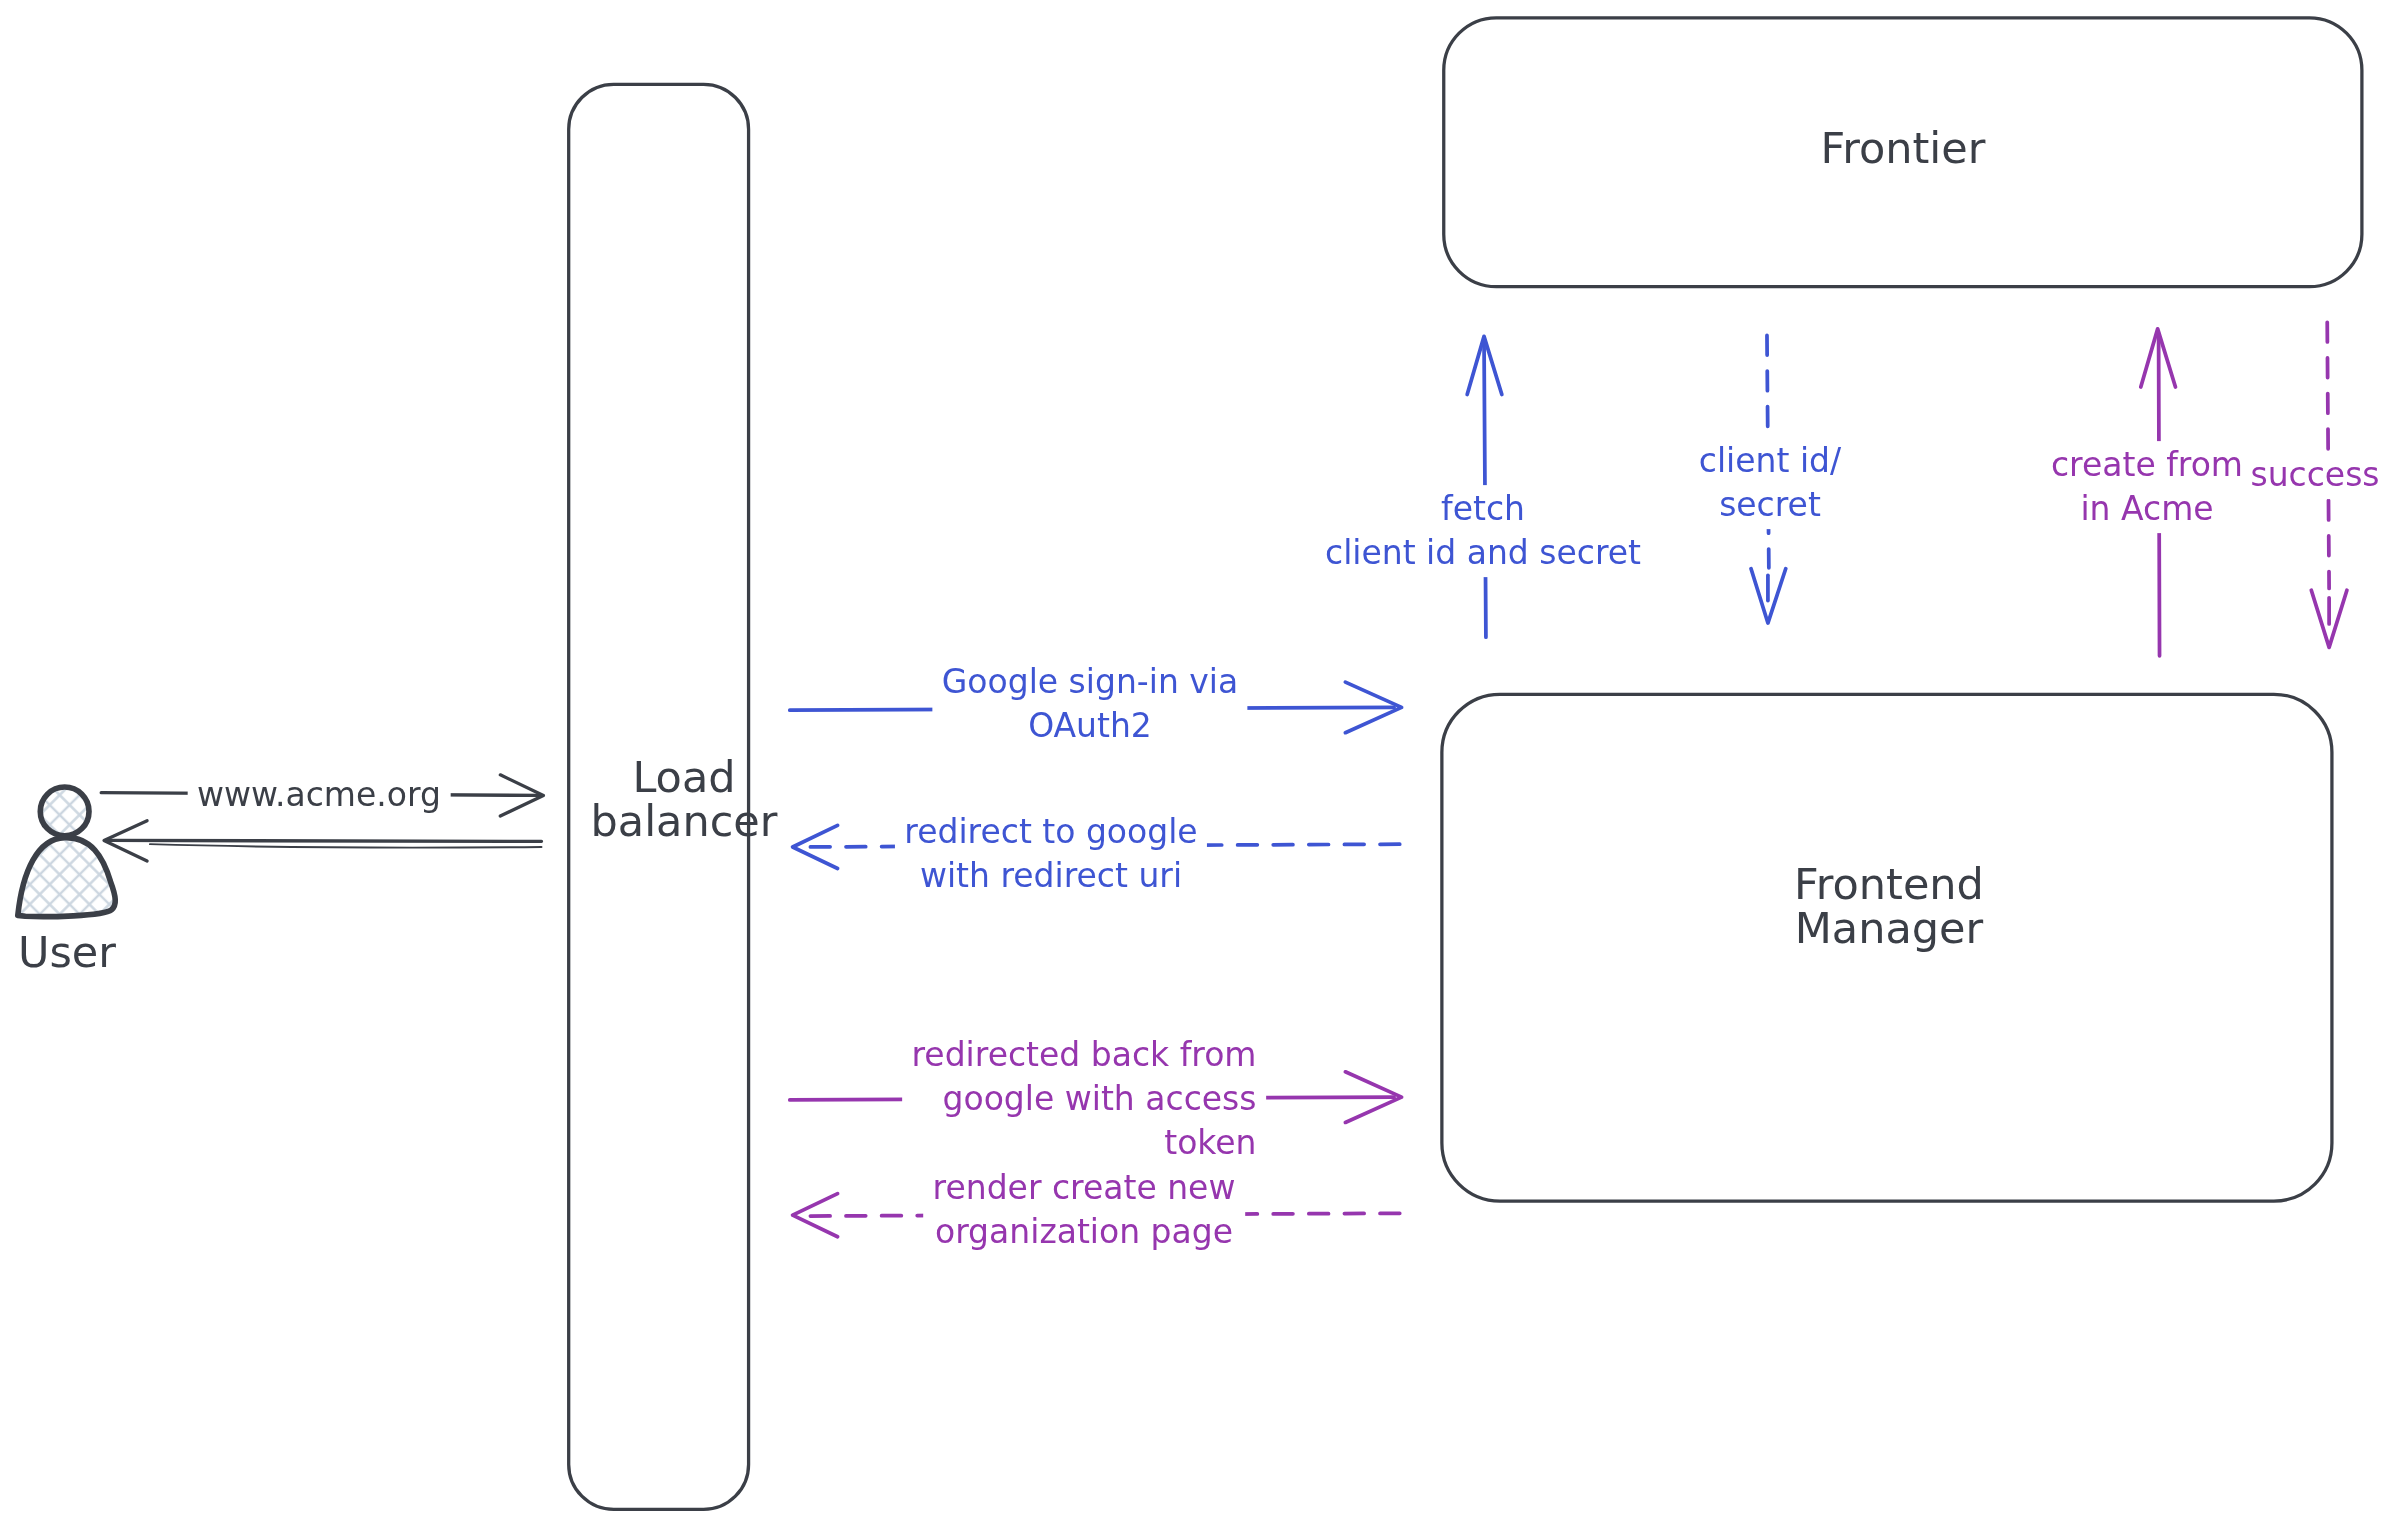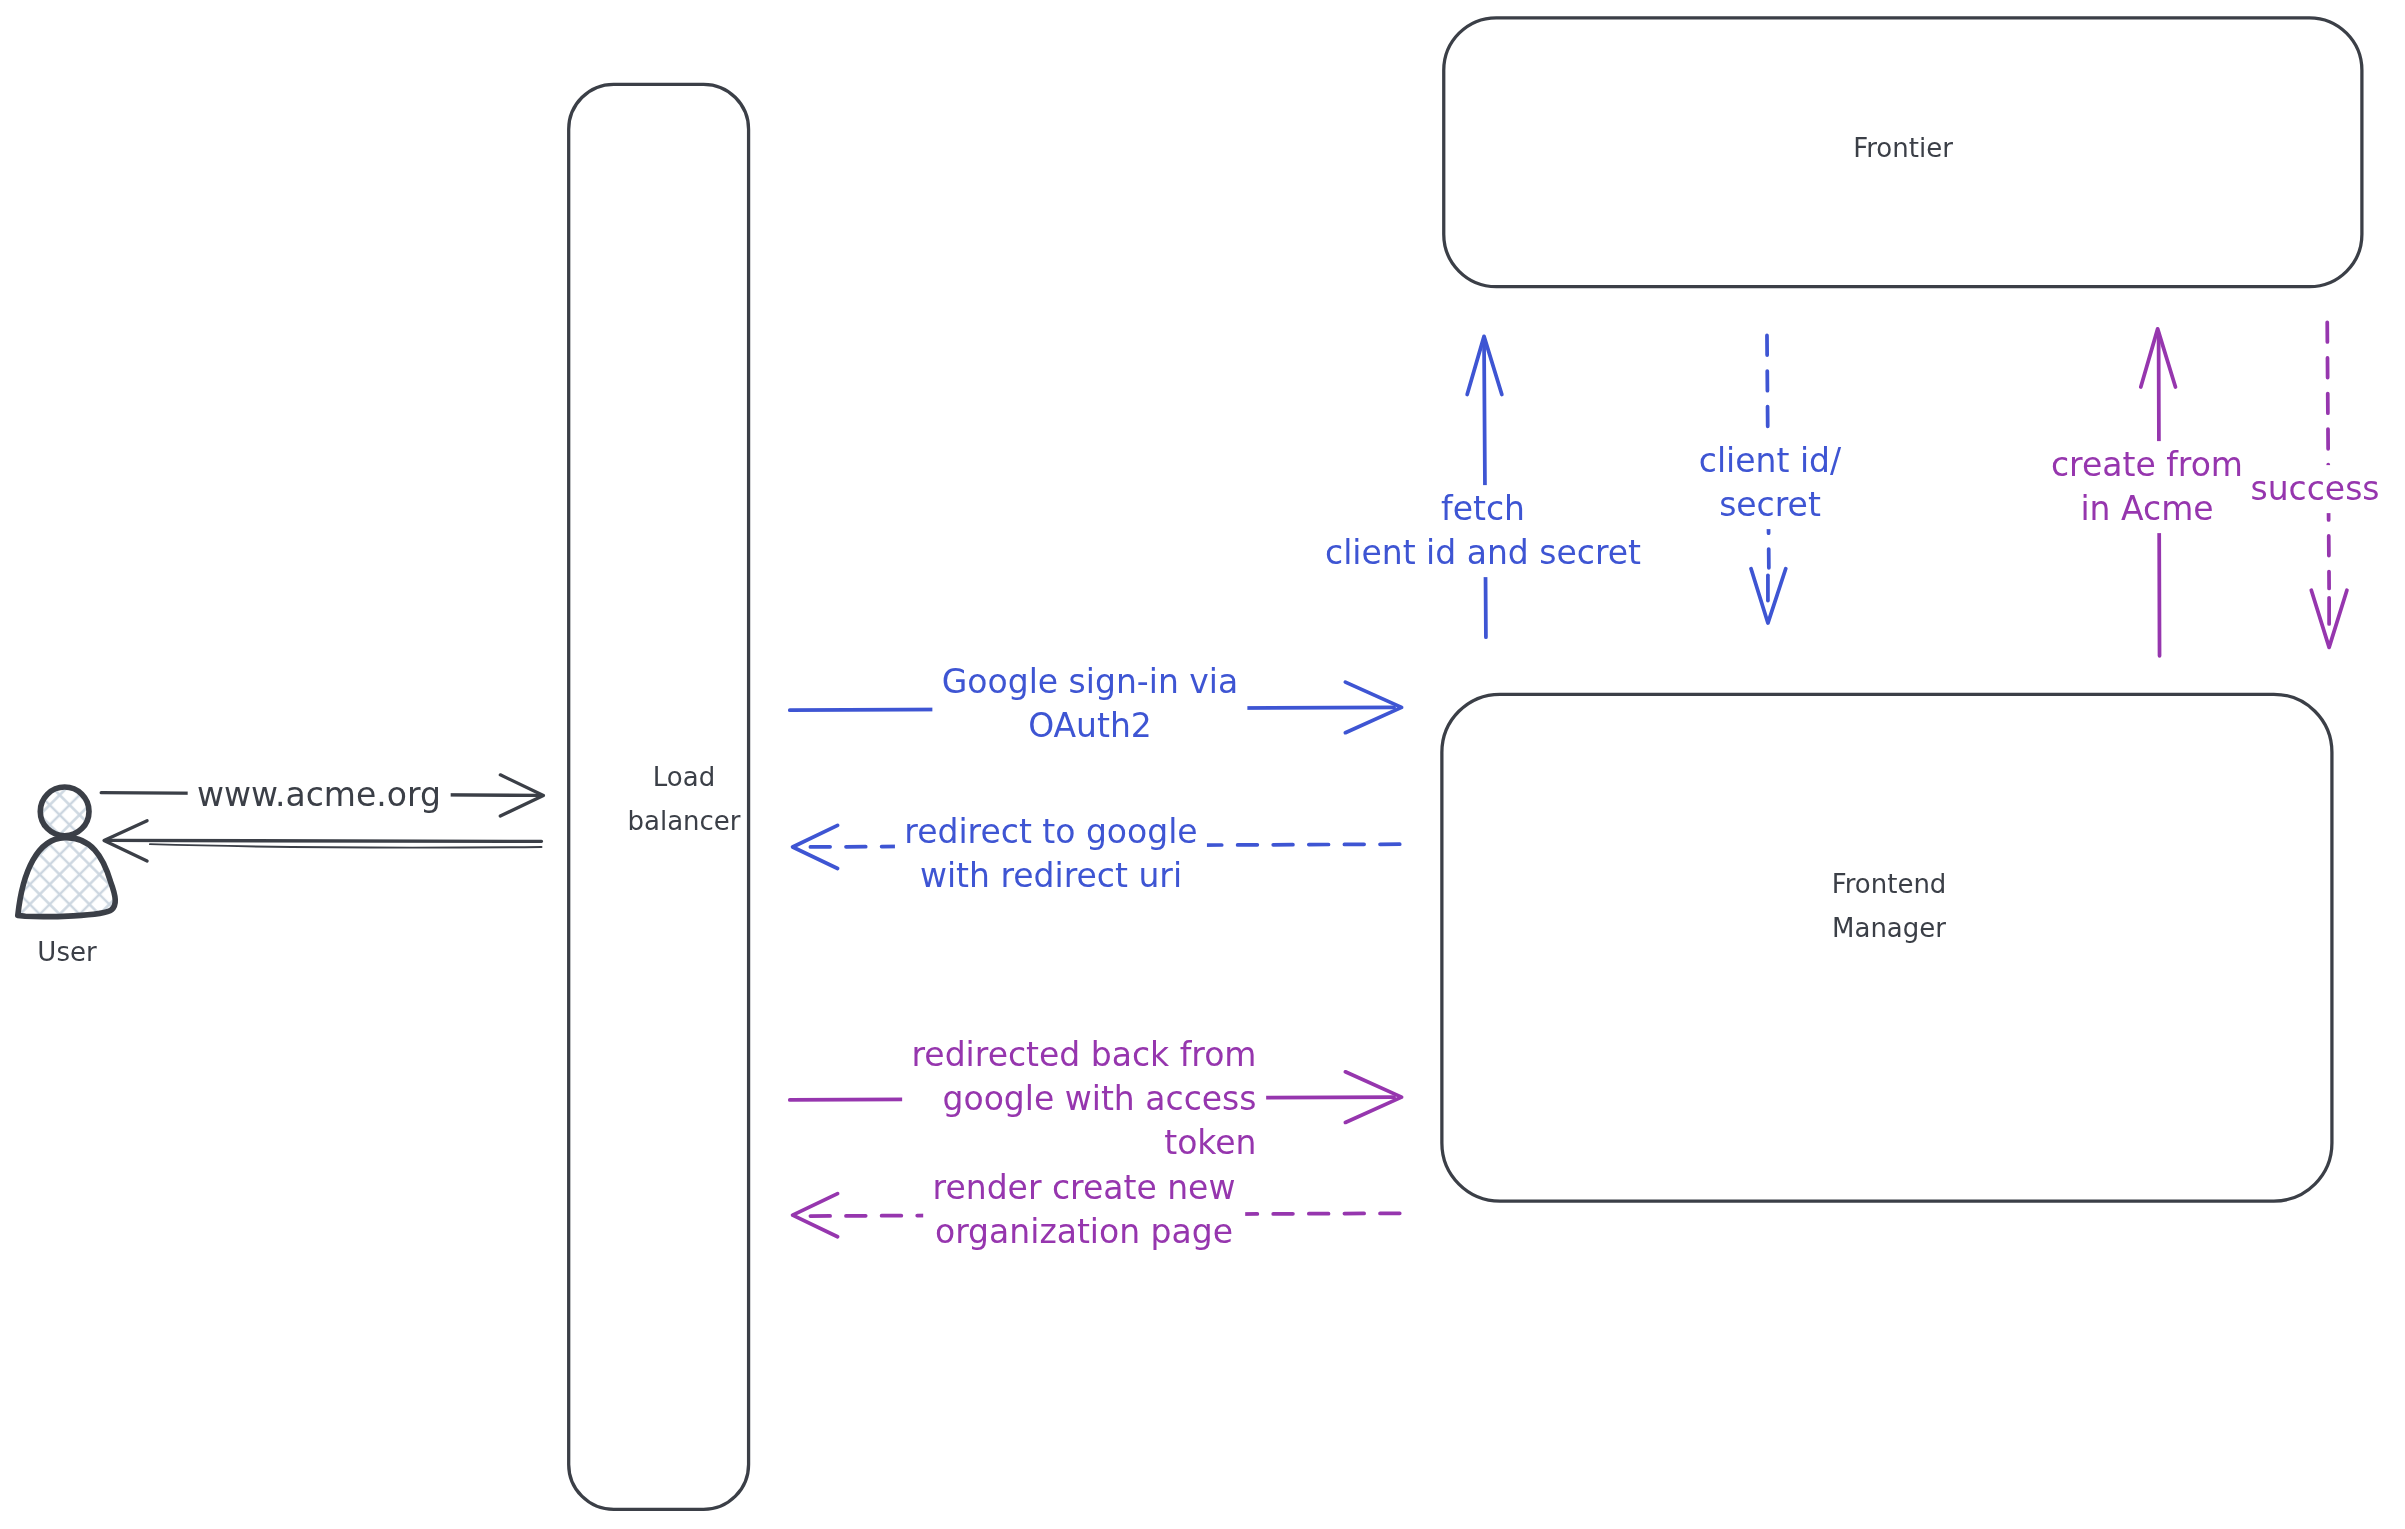--- a/index.html
+++ b/index.html
@@ -12,21 +12,21 @@
   svg path, svg rect, svg circle{fill:none;stroke-linecap:round;stroke-linejoin:round;}
   .s-ink{stroke:var(--ink);} .s-blue{stroke:var(--blue);} .s-purple{stroke:var(--purple);}
   .w3{stroke-width:3.5;} .w4{stroke-width:4;} .w2{stroke-width:2;} .w6{stroke-width:6;}
   .dash{stroke-dasharray:21 17;}
   .fill-hatch{fill:url(#hatch);}
   .lbl{position:absolute;transform:translate(-50%,-50%);font-size:33px;line-height:44px;
        white-space:pre-line;text-align:center;color:var(--ink);}
   .lbl.bg{background:var(--background);padding:1.9px 9.4px;}
   .lbl.blue{color:var(--blue);}
   .lbl.purple{color:var(--purple);}
-  .lbl.title{font-size:26px;}
+  .lbl.title{font-size:43px;}
 </style>
 </head>
 <body>
 
 <div id="stage">
 
   <svg width="2405" height="1530" viewBox="0 0 2567 1633">
     <defs>
       <pattern id="hatch" width="30" height="30" patternUnits="userSpaceOnUse" patternTransform="rotate(45)">
         <path d="M0 0 H30 M0 15 H30 M0 30 H30" stroke="var(--hatch)" stroke-width="2.6"></path>
@@ -124,16 +124,16 @@
 
   <div class="lbl bg blue" style="left:1483px;top:483px;margin-top:48px;">fetch
 client id and secret</div>
 
   <div class="lbl bg blue" style="left:1770px;top:483px;">client id/
 secret</div>
 
   <div class="lbl bg purple" style="left:2147px;top:487px;">create from
 in Acme</div>
 
-  <div class="lbl bg purple" style="left:2315px;top:489px;text-align:center;">success</div>
+  <div class="lbl bg purple" style="left:2315px;top:475px;text-align:center;">success</div>
 
 </div>
 
 
 </body></html>

